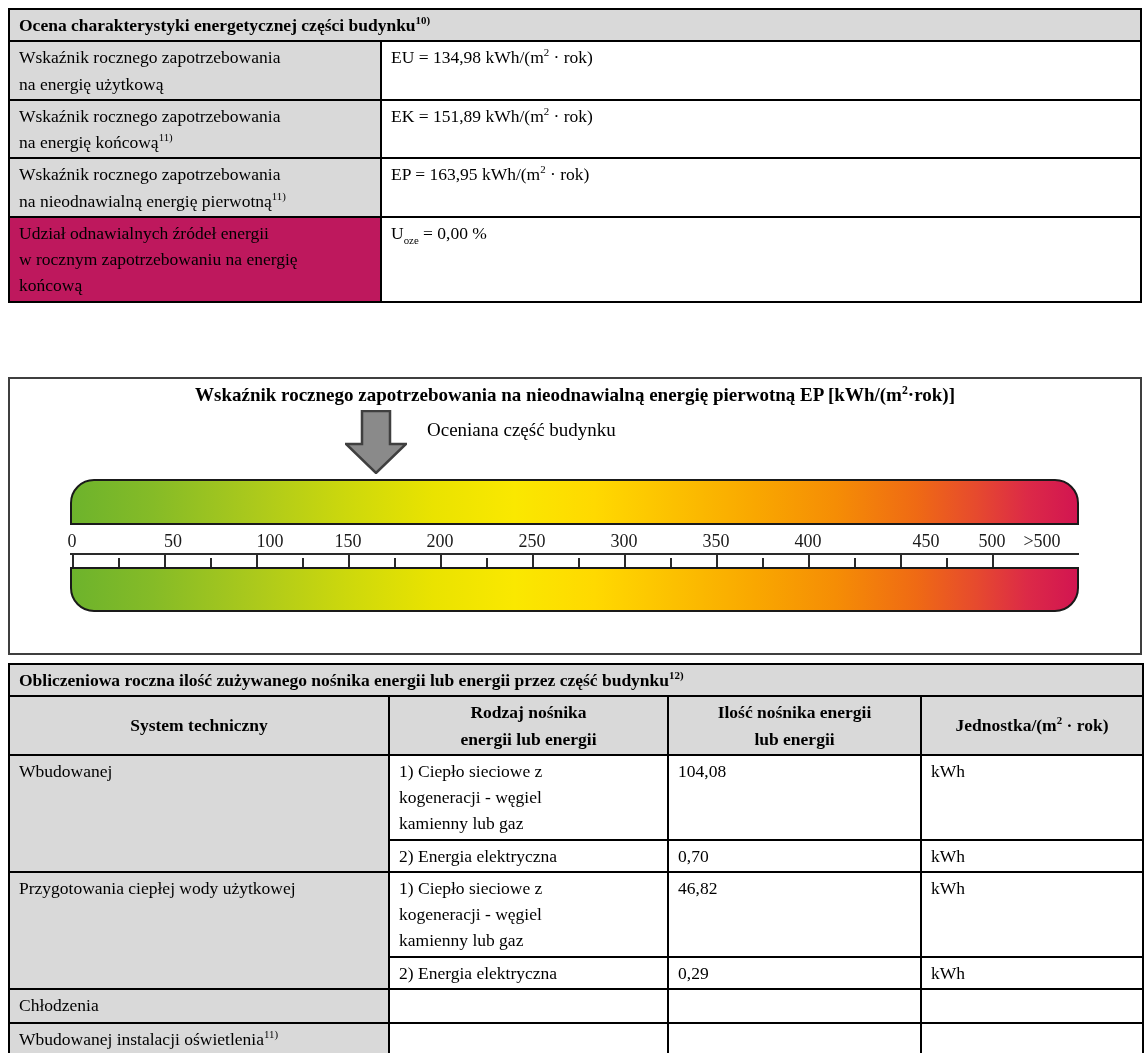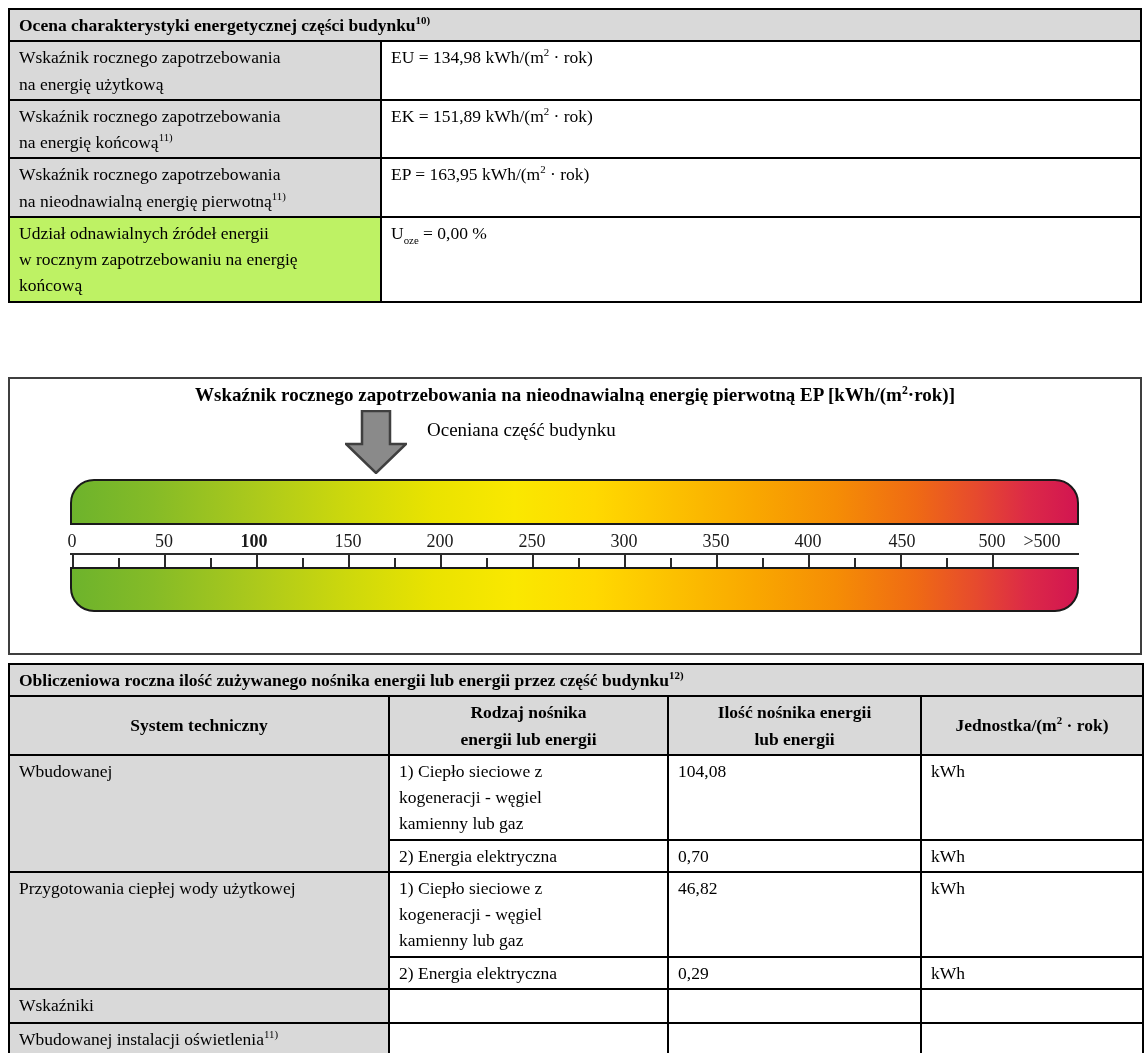--- a/index.html
+++ b/index.html
@@ -90,21 +90,21 @@
       <td class="gray" style="background: rgb(217, 217, 217);"><span>Wskaźnik rocznego zapotrzebowania
 na energię końcową</span><sup>11)</sup></td>
       <td class="val"><span>EK = 151,89 kWh/(m</span><sup>2</sup><span> · rok)</span></td>
     </tr>
     <tr class="r3">
       <td class="gray" style="background: rgb(217, 217, 217);"><span>Wskaźnik rocznego zapotrzebowania
 na nieodnawialną energię pierwotną</span><sup>11)</sup></td>
       <td class="val"><span>EP = 163,95 kWh/(m</span><sup>2</sup><span> · rok)</span></td>
     </tr>
     <tr class="r5">
-      <td class="gray" style="background: #bef264;"><span>Udział odnawialnych źródeł energii
+      <td class="gray" style="background: #be185d;"><span>Udział odnawialnych źródeł energii
 w rocznym zapotrzebowaniu na energię
 końcową</span></td>
       <td class="val"><span>U</span><sub>oze</sub><span> = 0,00 %</span></td>
     </tr>
   </tbody>
     </table>
 
   <div class="chart-box">
     <div class="chart-title"><span>Wskaźnik rocznego zapotrzebowania na nieodnawialną energię pierwotną EP [kWh/(m</span><sup>2</sup><span>·rok)]</span></div>
 
@@ -113,45 +113,45 @@
     </svg>
     <div class="arrow-label">Oceniana część budynku</div>
 
     <div class="bar bar-top" style="background: linear-gradient(90deg, rgb(109, 179, 44) 0%, rgb(133, 187, 39) 8%, rgb(171, 201, 28) 18%, rgb(207, 217, 11) 28%, rgb(234, 227, 0) 36%, rgb(250, 232, 0) 44%, rgb(255, 217, 0) 52%, rgb(252, 192, 0) 60%, rgb(249, 167, 0) 68%, rgb(245, 141, 5) 76%, rgb(239, 106, 20) 84%, rgb(230, 74, 46) 90%, rgb(220, 42, 71) 95%, rgb(210, 21, 81) 100%);"></div>
     <div class="ruler">
       <div class="ruler-line"></div>
     <div class="tick major" style="left: 2px;"></div>
         <div class="tick-label" style="left: 2px;">0</div>
         <div class="tick minor" style="left: 48px;"></div>
         <div class="tick major" style="left: 94px;"></div>
-        <div class="tick-label" style="left: 94px;">50</div>
+        <div class="tick-label" style="left: 103px;">50</div>
         <div class="tick minor" style="left: 140px;"></div>
         <div class="tick major" style="left: 186px;"></div>
-        <div class="tick-label" style="left: 184px; font-weight: bold;">100</div>
+        <div class="tick-label" style="left: 200px;">100</div>
         <div class="tick minor" style="left: 232px;"></div>
         <div class="tick major" style="left: 278px;"></div>
         <div class="tick-label" style="left: 278px;">150</div>
         <div class="tick minor" style="left: 324px;"></div>
         <div class="tick major" style="left: 370px;"></div>
         <div class="tick-label" style="left: 370px;">200</div>
         <div class="tick minor" style="left: 416px;"></div>
         <div class="tick major" style="left: 462px;"></div>
         <div class="tick-label" style="left: 462px;">250</div>
         <div class="tick minor" style="left: 508px;"></div>
         <div class="tick major" style="left: 554px;"></div>
         <div class="tick-label" style="left: 554px;">300</div>
         <div class="tick minor" style="left: 600px;"></div>
         <div class="tick major" style="left: 646px;"></div>
         <div class="tick-label" style="left: 646px;">350</div>
         <div class="tick minor" style="left: 692px;"></div>
         <div class="tick major" style="left: 738px;"></div>
         <div class="tick-label" style="left: 738px;">400</div>
         <div class="tick minor" style="left: 784px;"></div>
         <div class="tick major" style="left: 830px;"></div>
-        <div class="tick-label" style="left: 832px; margin-top: 20px;">450</div>
+        <div class="tick-label" style="left: 856px; margin-top: 20px;">450</div>
         <div class="tick minor" style="left: 876px;"></div>
         <div class="tick major" style="left: 922px;"></div>
         <div class="tick-label" style="left: 922px;">500</div>
         <div class="tick-label" style="left: 972px;">&gt;500</div>
       </div>
     <div class="bar bar-bottom" style="background: linear-gradient(90deg, rgb(109, 179, 44) 0%, rgb(133, 187, 39) 8%, rgb(171, 201, 28) 18%, rgb(207, 217, 11) 28%, rgb(234, 227, 0) 36%, rgb(250, 232, 0) 44%, rgb(255, 217, 0) 52%, rgb(252, 192, 0) 60%, rgb(249, 167, 0) 68%, rgb(245, 141, 5) 76%, rgb(239, 106, 20) 84%, rgb(230, 74, 46) 90%, rgb(220, 42, 71) 95%, rgb(210, 21, 81) 100%);"></div>
   </div>
 
   <table class="tbl bottom-table">
     <colgroup>
@@ -192,21 +192,21 @@
 kamienny lub gaz</td>
       <td>46,82</td>
       <td>kWh</td>
     </tr>
     <tr class="bc2">
       <td>2) Energia elektryczna</td>
       <td>0,29</td>
       <td>kWh</td>
     </tr>
     <tr class="bch">
-      <td class="gray" style="background: rgb(217, 217, 217);"><span>Wskaźniki</span></td>
+      <td class="gray" style="background: rgb(217, 217, 217);"><span>Chłodzenia</span></td>
       <td></td>
       <td></td>
       <td></td>
     </tr>
     <tr class="bli">
       <td class="gray" style="background: rgb(217, 217, 217);"><span>Wbudowanej instalacji oświetlenia</span><sup>11)</sup></td>
       <td></td>
       <td></td>
       <td></td>
     </tr>

